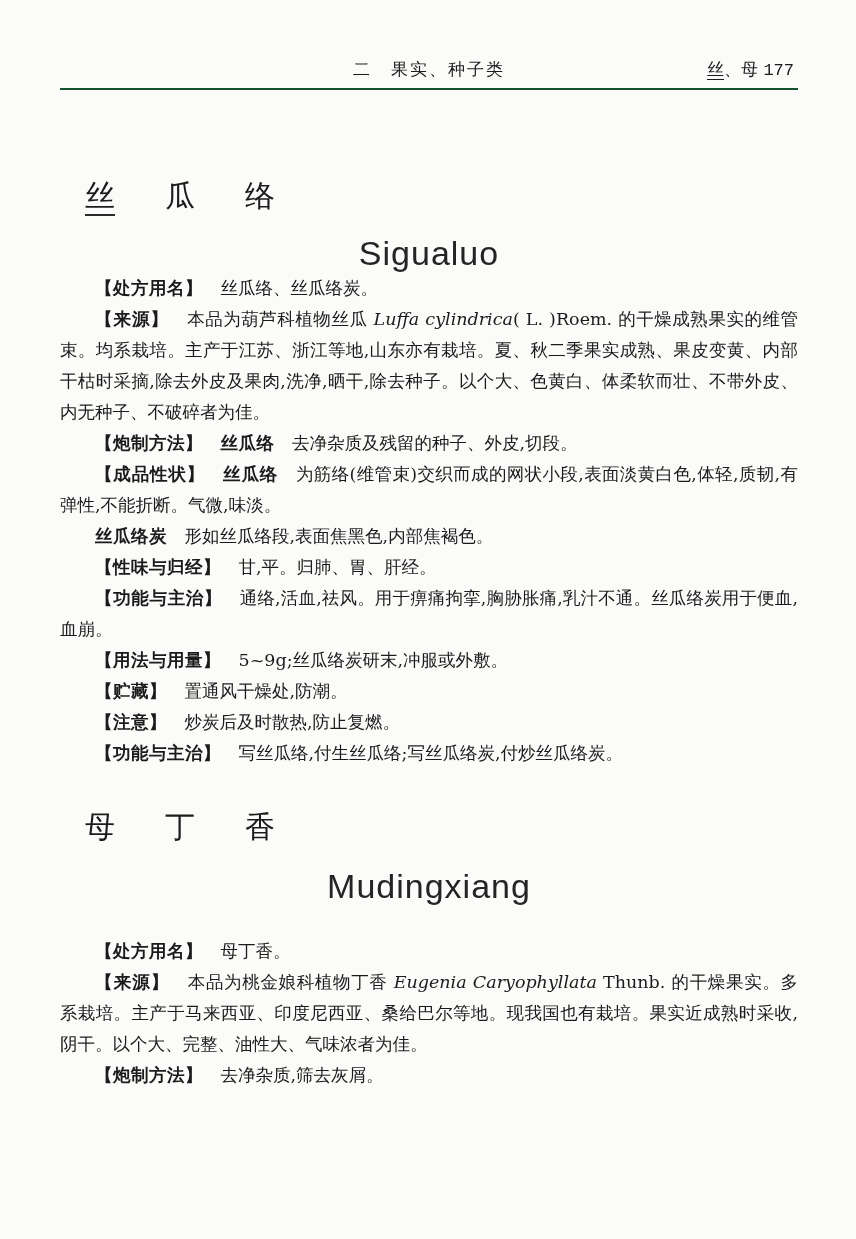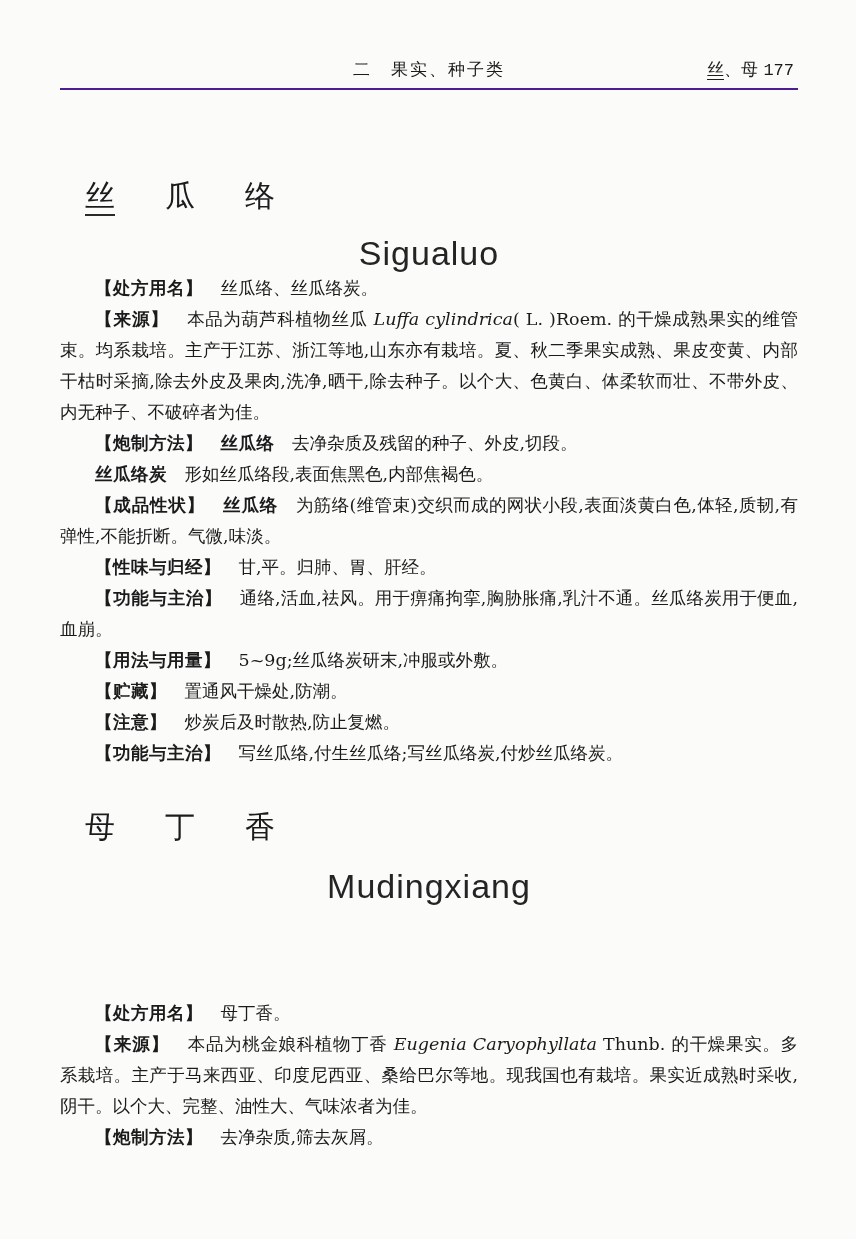--- a/index.html
+++ b/index.html
@@ -15,21 +15,21 @@
     padding: 58px 58px 0 60px;
     background: #fbfbf9;
     color: #1b1b1b;
     font-family: "DejaVu Serif", "Liberation Serif", serif;
     overflow: hidden;
   }
   
   .running-header {
     position: relative;
     height: 26px;
-    border-bottom: 2px solid #4c1d95;
+    border-bottom: 2px solid #14532d;
     padding-bottom: 4px;
     font-size: 17px;
   }
   .header-center {
     position: absolute;
     left: 50%;
     transform: translateX(-50%);
     top: 0;
     letter-spacing: 2px;
     white-space: nowrap;
@@ -63,21 +63,21 @@
     font-family: "Liberation Sans", "DejaVu Sans", sans-serif;
     font-size: 34px;
     font-weight: 400;
     color: #242424;
     letter-spacing: 1px;
     margin-top: 7px;
   }
   .entry-1 .entry-title { margin-top: 88px; }
   .entry-1 .entry-body  { }
   .entry-2 .entry-title { margin-top: 42px; font-family: Liberation Mono, monospace; }
-  .entry-2 .entry-body  { margin-top: 92px; }
+  .entry-2 .entry-body  { margin-top: 30px; }
   
   .entry-body p.body-para {
     margin: 0;
     font-size: 17.5px;
     line-height: 31px;
     text-indent: 2em;
     text-align: justify;
     word-break: break-all;
   }
   .seg-label, .seg-subhead {
@@ -104,22 +104,22 @@
     </span>
   </div>
 
   <section class="entry entry-1">
     <h1 class="entry-title"><span class="title-char u-char">丝</span><span class="title-char">瓜</span><span class="title-char">络</span></h1>
     <div class="entry-pinyin">Sigualuo</div>
     <div class="entry-body">
         <p class="body-para"><span class="seg-label">【处方用名】</span><span class="seg-normal">　丝瓜络、丝瓜络炭。</span></p>
         <p class="body-para"><span class="seg-label">【来源】</span><span class="seg-normal">　本品为葫芦科植物丝瓜 </span><span class="seg-latin-italic">Luffa cylindrica</span><span class="seg-latin">( L. )Roem. </span><span class="seg-normal">的干燥成熟果实的维管束。均系栽培。主产于江苏、浙江等地,山东亦有栽培。夏、秋二季果实成熟、果皮变黄、内部干枯时采摘,除去外皮及果肉,洗净,晒干,除去种子。以个大、色黄白、体柔软而壮、不带外皮、内无种子、不破碎者为佳。</span></p>
         <p class="body-para"><span class="seg-label">【炮制方法】</span><span class="seg-normal">　</span><span class="seg-subhead">丝瓜络</span><span class="seg-normal">　去净杂质及残留的种子、外皮,切段。</span></p>
+        <p class="body-para"><span class="seg-label">【成品性状】</span><span class="seg-normal">　</span><span class="seg-subhead">丝瓜络</span><span class="seg-normal">　为筋络(维管束)交织而成的网状小段,表面淡黄白色,体轻,质韧,有弹性,不能折断。气微,味淡。</span></p>
         <p class="body-para"><span class="seg-subhead">丝瓜络炭</span><span class="seg-normal">　形如丝瓜络段,表面焦黑色,内部焦褐色。</span></p>
-        <p class="body-para"><span class="seg-label">【成品性状】</span><span class="seg-normal">　</span><span class="seg-subhead">丝瓜络</span><span class="seg-normal">　为筋络(维管束)交织而成的网状小段,表面淡黄白色,体轻,质韧,有弹性,不能折断。气微,味淡。</span></p>
         <p class="body-para"><span class="seg-label">【性味与归经】</span><span class="seg-normal">　甘,平。归肺、胃、肝经。</span></p>
         <p class="body-para"><span class="seg-label">【功能与主治】</span><span class="seg-normal">　通络,活血,祛风。用于痹痛拘挛,胸胁胀痛,乳汁不通。丝瓜络炭用于便血,血崩。</span></p>
         <p class="body-para"><span class="seg-label">【用法与用量】</span><span class="seg-normal">　5~9g;丝瓜络炭研末,冲服或外敷。</span></p>
         <p class="body-para"><span class="seg-label">【贮藏】</span><span class="seg-normal">　置通风干燥处,防潮。</span></p>
         <p class="body-para"><span class="seg-label">【注意】</span><span class="seg-normal">　炒炭后及时散热,防止复燃。</span></p>
         <p class="body-para"><span class="seg-label">【功能与主治】</span><span class="seg-normal">　写丝瓜络,付生丝瓜络;写丝瓜络炭,付炒丝瓜络炭。</span></p>
       </div>
   </section>
 
   <section class="entry entry-2">

